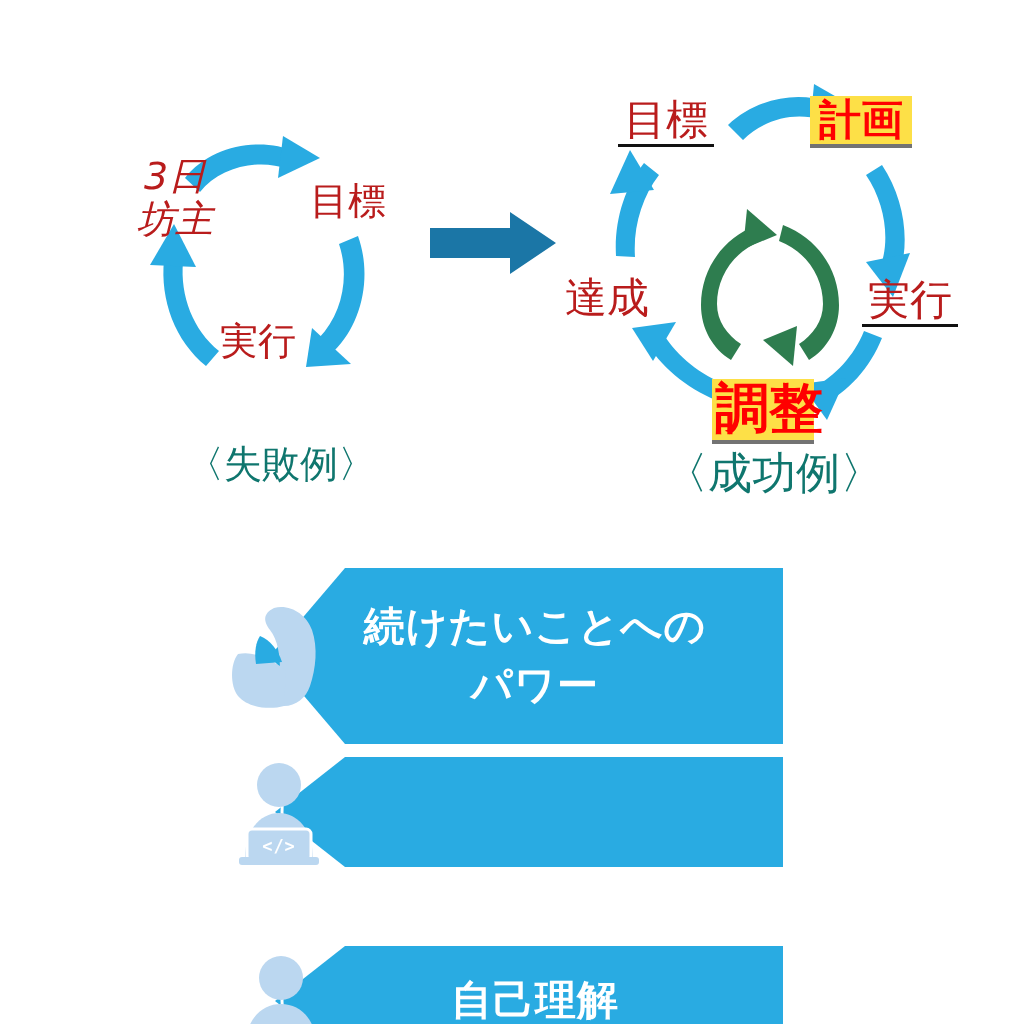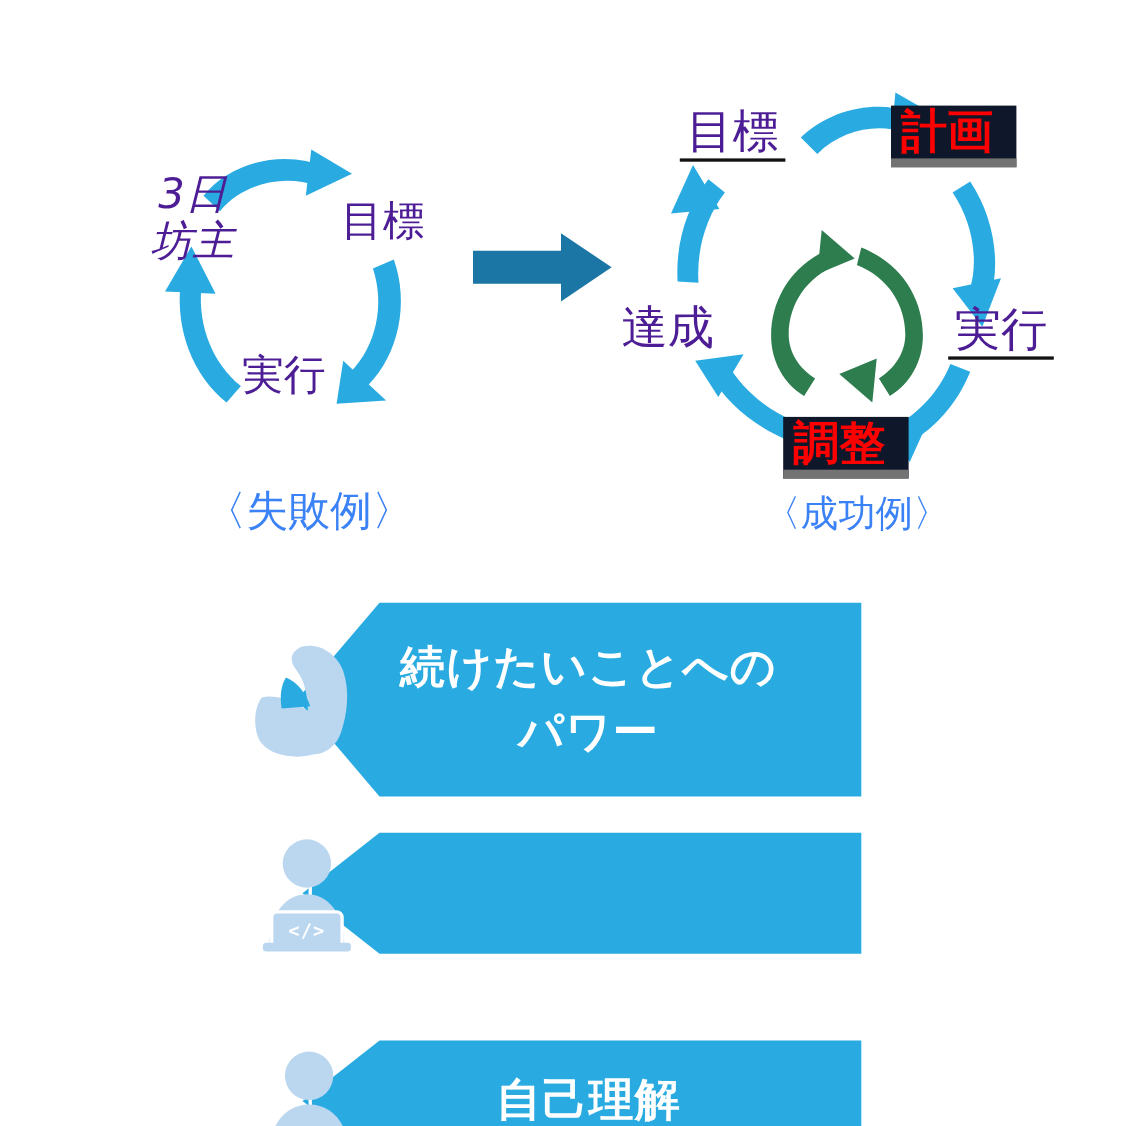--- a/index.html
+++ b/index.html
@@ -8,41 +8,41 @@
     background:#ffffff;
     font-family:"Liberation Sans","DejaVu Sans",sans-serif;
     overflow:hidden;
     position:relative;
   }
   .stage{position:absolute;left:0;top:0;width:1024px;height:1024px;}
 
   
   .lbl{
     position:absolute;
-    color:#4c1d95;
+    color:#b91c1c;
     font-weight:400;
     line-height:1.12;
     white-space:pre;
     text-align:center;
     font-family:"DejaVu Sans","Liberation Sans",sans-serif;
   }
   .lbl.ul{
     border-bottom:3px solid #111111;
     padding-bottom:1px;
   }
   .lbl.hi{
-    background:#0f172a;
+    background:#fde047;
     color:#ff0000;
     font-weight:700;
-    border-bottom:8px solid #737373;
-    padding:0 15px 1px 3px;
+    border-bottom:4px solid #737373;
+    padding:0 3px 1px 3px;
   }
   .caption{
     position:absolute;
-    color:#3b82f6;
+    color:#0f766e;
     font-weight:500;
     white-space:pre;
     font-family:"DejaVu Sans","Liberation Sans",sans-serif;
   }
 
   
   .banner{
     position:absolute;
     display:flex;
     align-items:center;
@@ -177,28 +177,28 @@
         <path d="M 98 161 L 68 135 L 102 121 Z" fill="#2E7D4F"></path>
       </g>
     </svg>
 
     <div class="lbl ul" style="left:618px;top:96px;width:96px;font-size:42px;">目標</div>
 
     <div class="lbl hi" style="left:810px;top:96px;width:96px;font-size:42px;">計画</div>
 
     <div class="lbl ul" style="left:862px;top:276px;width:96px;font-size:42px;">実行</div>
 
-    <div class="lbl hi" style="left:712px;top:379px;width:96px;font-size:42px;text-align:center;">調整</div>
+    <div class="lbl hi" style="left:712px;top:379px;width:96px;font-size:54px;text-align:center;">調整</div>
 
     <div class="lbl" style="left:559px;top:274px;width:96px;font-size:42px;text-align:center;">達成</div>
 
-    <div class="caption" style="left:694px;top:444px;font-size:34px;">〈成功例〉</div>
-  </div>
-
-  <div class="banner" style="left:235px;top:548px;width:548px;height:176px;font-size:41px;">
+    <div class="caption" style="left:664px;top:444px;font-size:44px;">〈成功例〉</div>
+  </div>
+
+  <div class="banner" style="left:235px;top:568px;width:548px;height:176px;font-size:41px;">
     <svg class="b-shape" viewBox="0 0 548 176" preserveAspectRatio="none">
       <path d="M 110 0 L 548 0 L 548 176 L 110 176 L 35 88 Z" fill="#29ABE2"></path>
       <path d="M 55 26 C 32 48, 32 128, 55 150" fill="none" stroke="#ffffff" stroke-width="3"></path>
     </svg>
     <svg class="b-icon" style="left:-5px;top:38px;width:110px;height:105px;" viewBox="0 0 110 105">
       <g fill="#BBD7F0">
         <path d="M 44 2 C 60 -2, 76 8, 82 24 C 88 42, 86 62, 80 80
                  C 76 92, 66 100, 54 100 L 50 100 L 50 64
                  C 50 50, 48 34, 40 24 C 34 16, 32 8, 44 2 Z"></path>
         <path d="M 8 48 C 0 58, 0 80, 8 90 C 18 102, 40 104, 54 100

